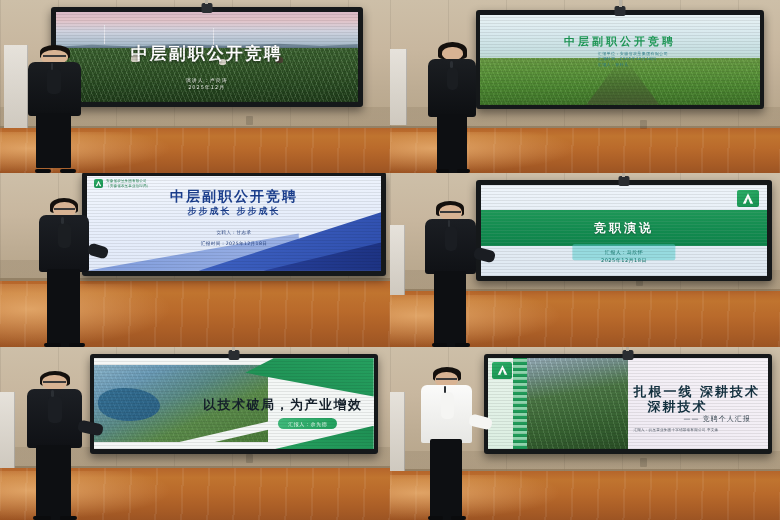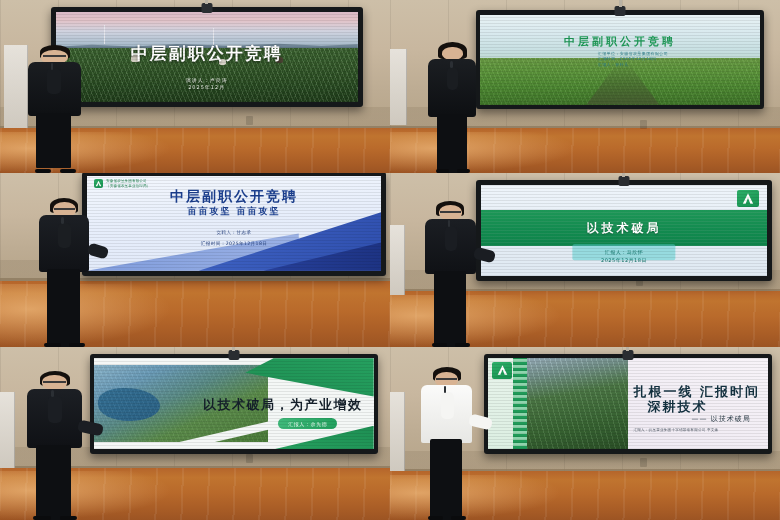--- a/index.html
+++ b/index.html
@@ -282,21 +282,21 @@
                   <path d="M5 1 L9 9 L6.8 9 L5 4.6 L3.2 9 L1 9 Z" fill="#ffffff"></path>
                 </svg>
             </div>
             <div>
               <div class="logo-txt">安徽省农垦集团有限公司</div>
               <div class="logo-txt">（安徽省农垦事业管理局）</div>
             </div>
           </div>
 
           <div class="t title3">中层副职公开竞聘</div>
-          <div class="t sub3">亩亩攻坚 亩亩攻坚</div>
+          <div class="t sub3">步步成长 步步成长</div>
           <div class="t meta3" style="top:57%;">竞聘人：甘志承</div>
           <div class="t meta3" style="top:68%;">汇报时间：2025年12月18日</div>
           <div class="scanlines"></div>
         </div>
       </div>
     </div>
 
     <div class="person" style="left:9%;width:15%;height:86%;">
       <div class="hair" style="left:26%;top:0%;width:48%;height:10%;"></div>
       <div class="head" style="left:30%;top:3%;width:40%;height:10%;"></div>
@@ -331,21 +331,21 @@
         <div class="screen">
           <div class="s4bg"></div>
           <div class="s4band">
               <div class="s4band-tex"></div>
             </div>
           <div class="logo-a" style="right:3%;top:5%;width:22px;height:17px;">
             <svg width="14" height="13" viewBox="0 0 10 10">
                 <path d="M5 1 L9 9 L6.8 9 L5 4.6 L3.2 9 L1 9 Z" fill="#ffffff"></path>
               </svg>
           </div>
-          <div class="t title4">以技术破局</div>
+          <div class="t title4">竞职演说</div>
           <div class="hl4"></div>
           <div class="t meta4" style="top:70%;">汇报人：马欣怀</div>
           <div class="t meta4" style="top:79%;">2025年12月18日</div>
           <div class="scanlines"></div>
         </div>
       </div>
     </div>
 
     <div class="person" style="left:8%;width:15%;height:84%;">
       <div class="hair" style="left:26%;top:0%;width:48%;height:10%;"></div>
@@ -430,23 +430,23 @@
           <div class="s6bar"></div>
           <div class="s6photo">
               <div class="s6photo-tex"></div>
             </div>
           <div class="s6right"></div>
           <div class="logo-a" style="left:1.5%;top:4%;width:20px;height:17px;">
             <svg width="13" height="12" viewBox="0 0 10 10">
                 <path d="M5 1 L9 9 L6.8 9 L5 4.6 L3.2 9 L1 9 Z" fill="#ffffff"></path>
               </svg>
           </div>
-          <div class="t title6a">扎根一线 汇报时间</div>
+          <div class="t title6a">扎根一线 深耕技术</div>
           <div class="t title6b">深耕技术</div>
-          <div class="t sub6">—— 以技术破局</div>
+          <div class="t sub6">—— 竞聘个人汇报</div>
           <div class="t meta6">汇报人：皖垦茶业集团十字铺茶场有限公司 李文焕</div>
           <div class="scanlines"></div>
         </div>
       </div>
     </div>
 
     <div class="person" style="left:7%;width:15%;height:88%;">
       <div class="hair" style="left:26%;top:0%;width:48%;height:9%;"></div>
       <div class="head" style="left:30%;top:3%;width:40%;height:9.5%;"></div>
       <div class="glasses" style="left:32%;top:7%;width:36%;"></div>

